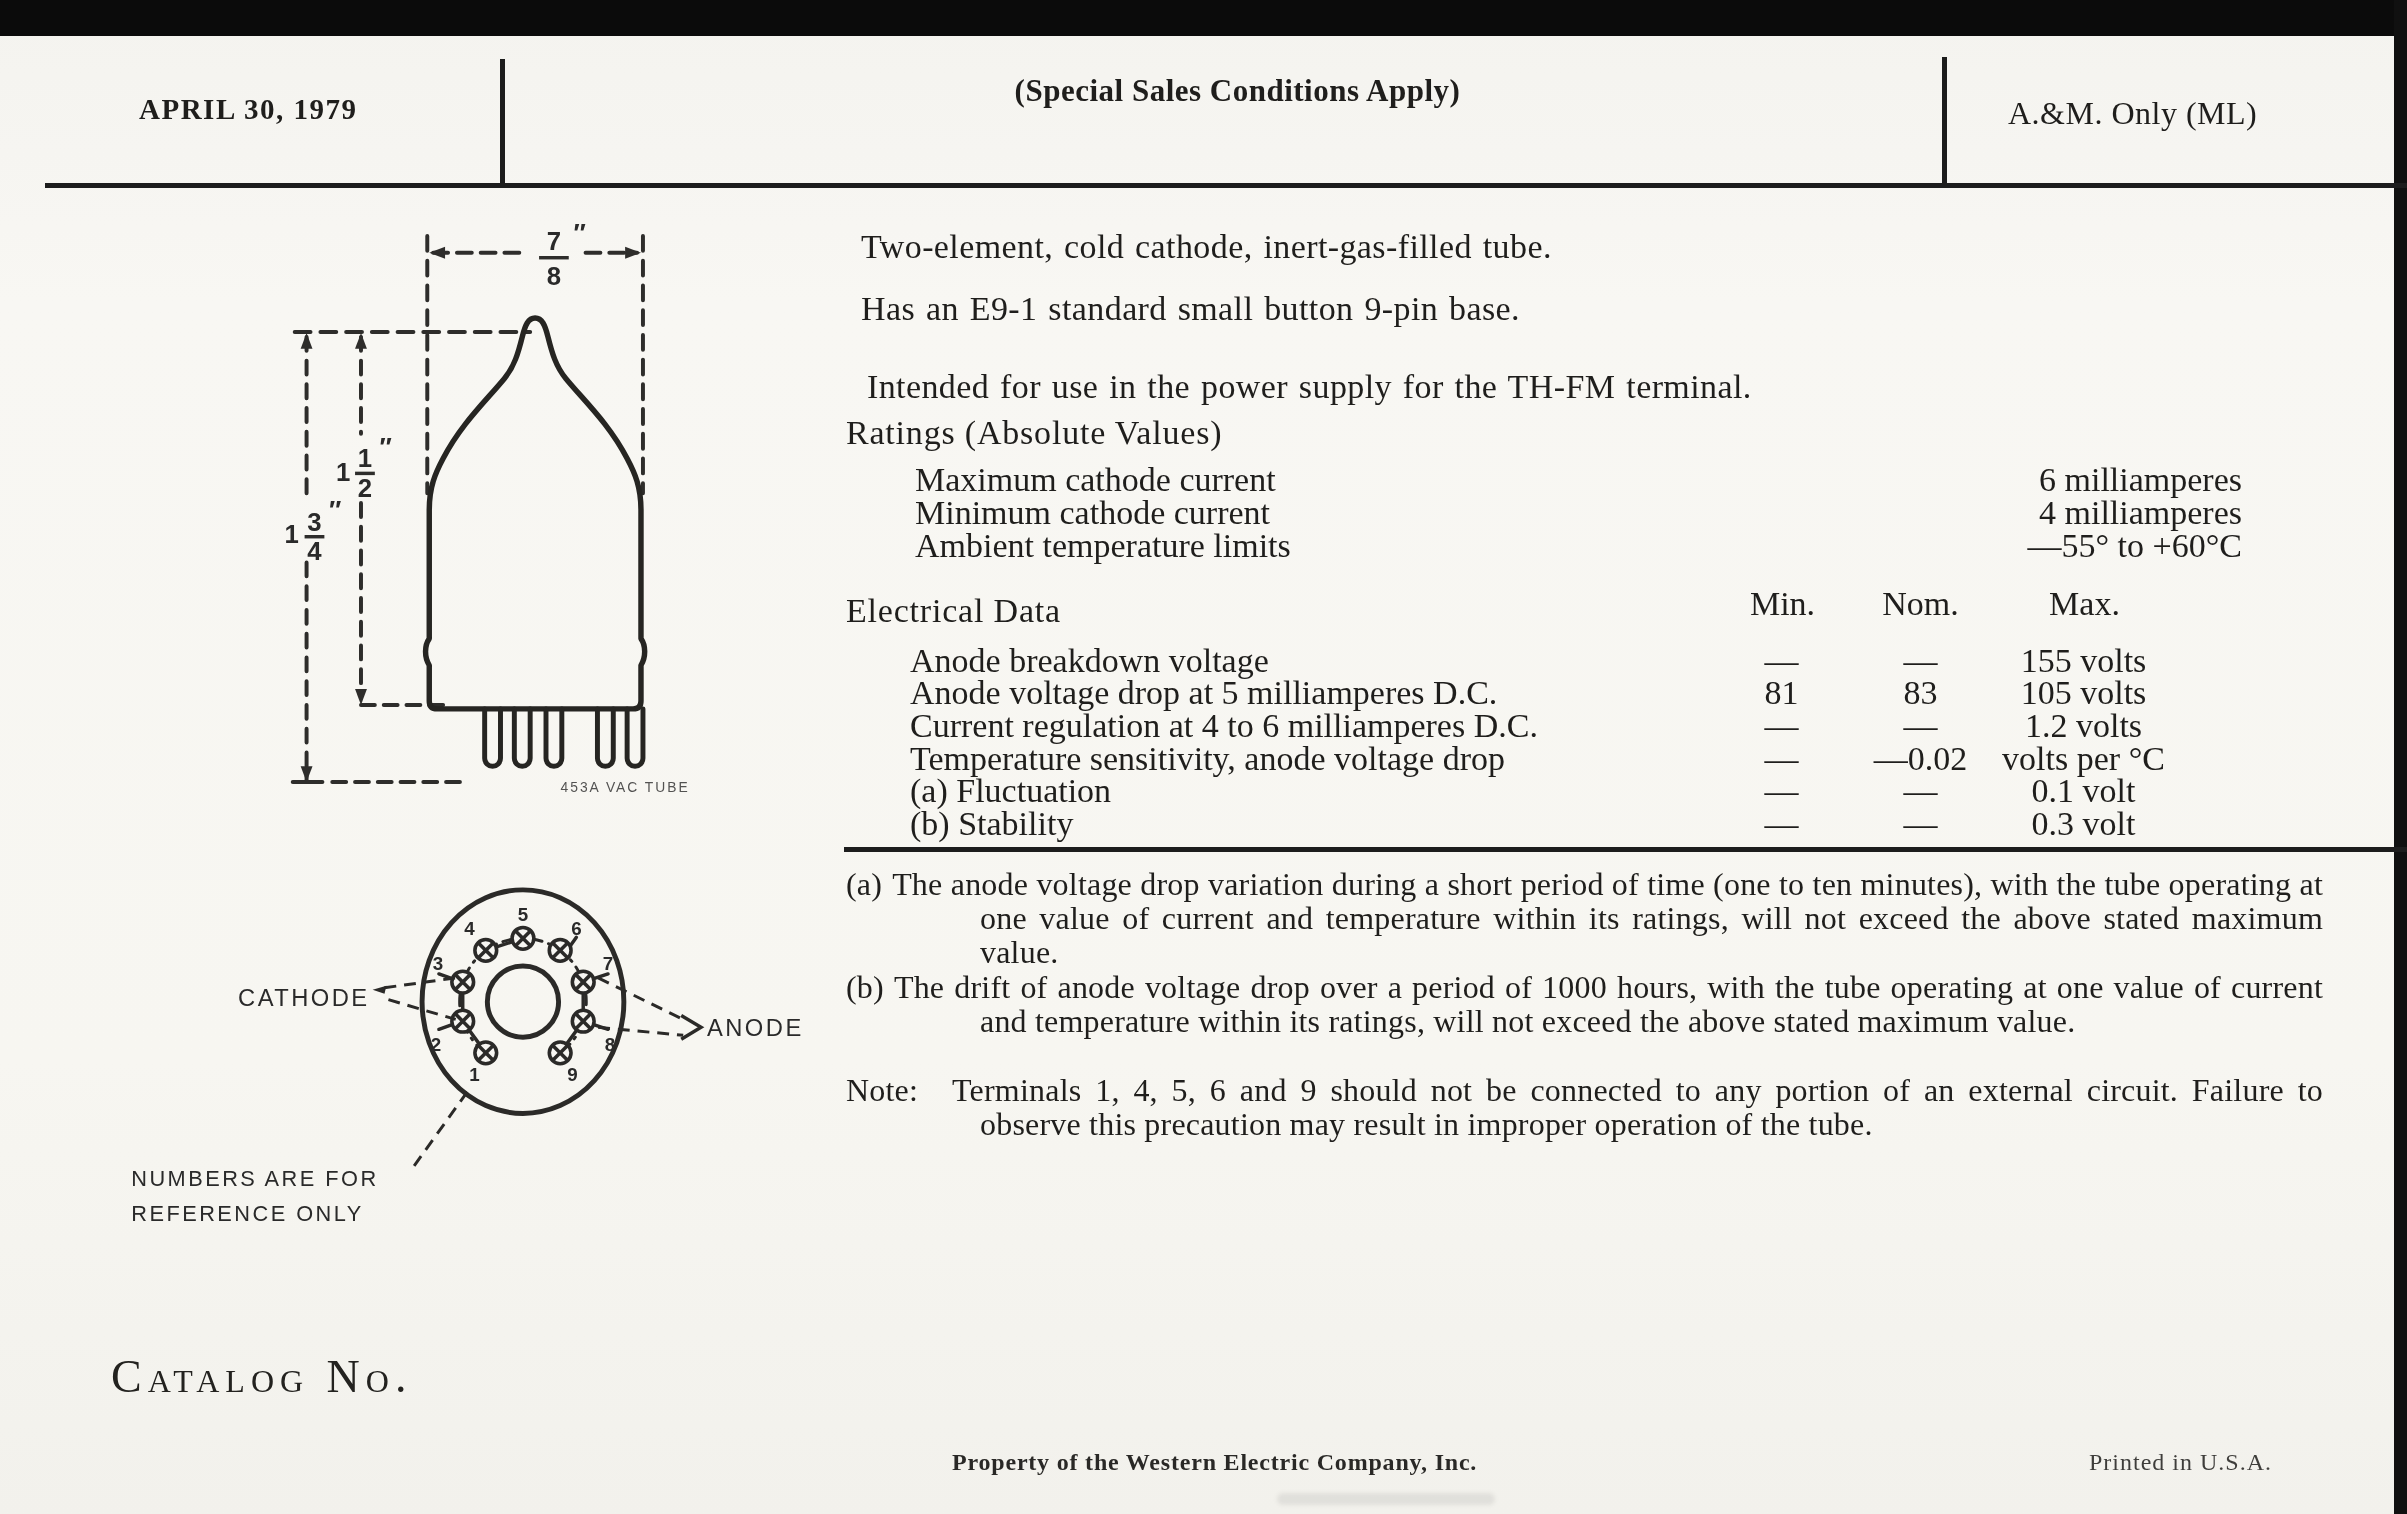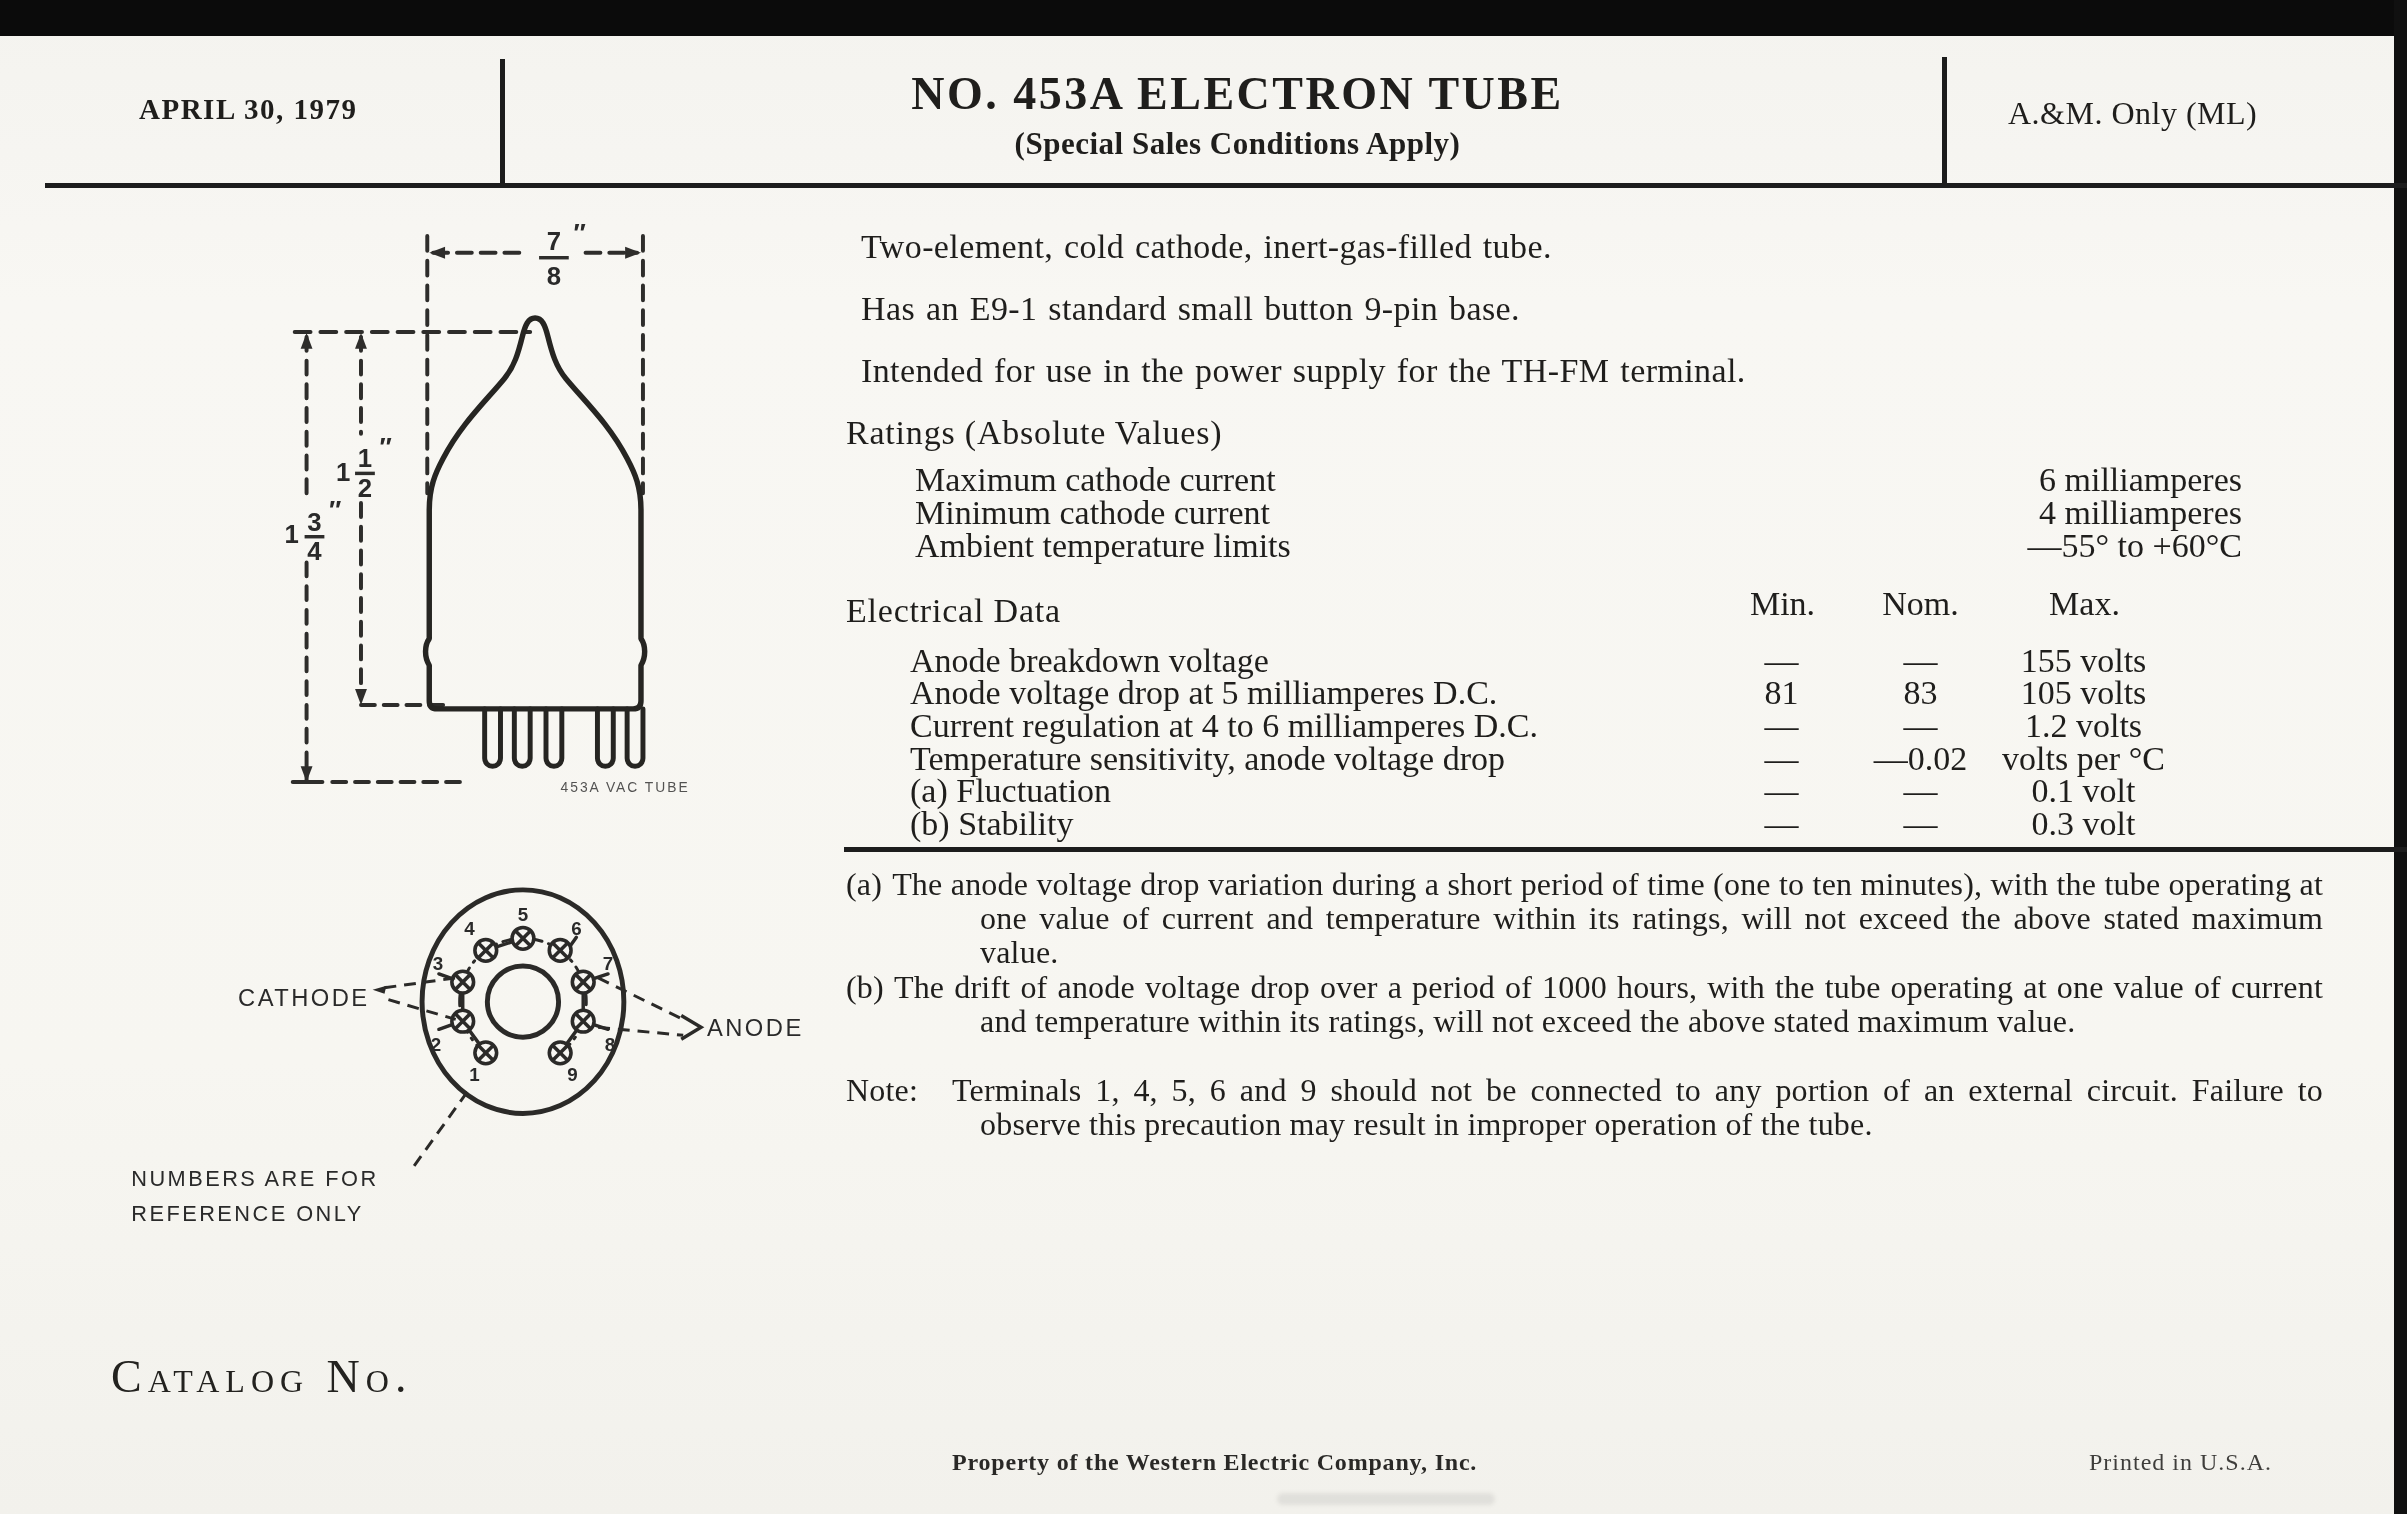--- a/index.html
+++ b/index.html
@@ -19,21 +19,21 @@
   .vline2{left:1942px;top:57px;width:5px;height:131px;background:#1c1c1c;}
   .title-wrap{left:693px;top:67px;width:1089px;text-align:center;}
   .title{font-size:46px;font-weight:bold;letter-spacing:2.5px;margin:0;}
   .subtitle{font-size:31px;font-weight:bold;letter-spacing:0.5px;margin:6px 0 0 0;}
   .am-note{left:2008px;top:95px;font-size:32px;letter-spacing:0.5px;}
   .rule-header{left:45px;top:183px;width:2363px;height:5px;background:#1d1d1d;}
   .rule-table{left:844px;top:847px;width:1564px;height:5px;background:#1d1d1d;}
   
   .rc{left:846px;width:1480px;}
   .desc{font-size:34px;letter-spacing:0.4px;word-spacing:2px;}
-  .d1{top:228px;} .d2{top:290px;} .d3{top:352px;}
+  .d1{top:228px;} .d2{top:290px;} .d3{top:368px;margin-left:6px;}
   .sec-head{font-size:34px;letter-spacing:0.8px;}
   .ratings-head{top:414px;}
   .rat-row{height:33px;line-height:33px;font-size:34px;position:absolute;width:1480px;}
   .rat-label{position:absolute;left:69px;white-space:nowrap;}
   .rat-value{position:absolute;left:990px;width:406px;text-align:right;white-space:nowrap;}
   .rr1{top:463px;} .rr2{top:496px;} .rr3{top:529px;}
   .elec-head{top:592px;}
   .col-head{position:absolute;top:585px;font-size:34px;font-weight:normal;text-align:center;width:149px;}
   .ch-min{left:1708px;} .ch-nom{left:1846px;} .ch-max{left:1926px;width:317px;}
   .erow{position:absolute;height:33px;line-height:33px;font-size:34px;width:1564px;left:846px;}
@@ -60,21 +60,20 @@
 <body>
 
 <div class="abs bar-top"></div>
 <div class="abs bar-right"></div>
 <div class="abs smudge"></div>
 
 <div class="abs date">APRIL 30, 1979</div>
 <div class="abs vline1"></div>
 <div class="abs vline2"></div>
 <div class="abs title-wrap">
-  <h1 class="title">NO. 453A ELECTRON TUBE</h1>
   <div class="subtitle">(Special Sales Conditions Apply)</div>
 </div>
 <div class="abs am-note">A.&amp;M. Only (ML)</div>
 <div class="abs rule-header"></div>
 
 <svg class="abs" style="left:267px;top:203px;" width="465" height="614" viewBox="270 205 470 620">
   <g stroke="#2e2d2b" stroke-width="4" fill="none" stroke-linecap="round">
 
     <line x1="438" y1="255" x2="533" y2="255" stroke-dasharray="15 9"></line>
     <line x1="592" y1="255" x2="644" y2="255" stroke-dasharray="15 9"></line>

